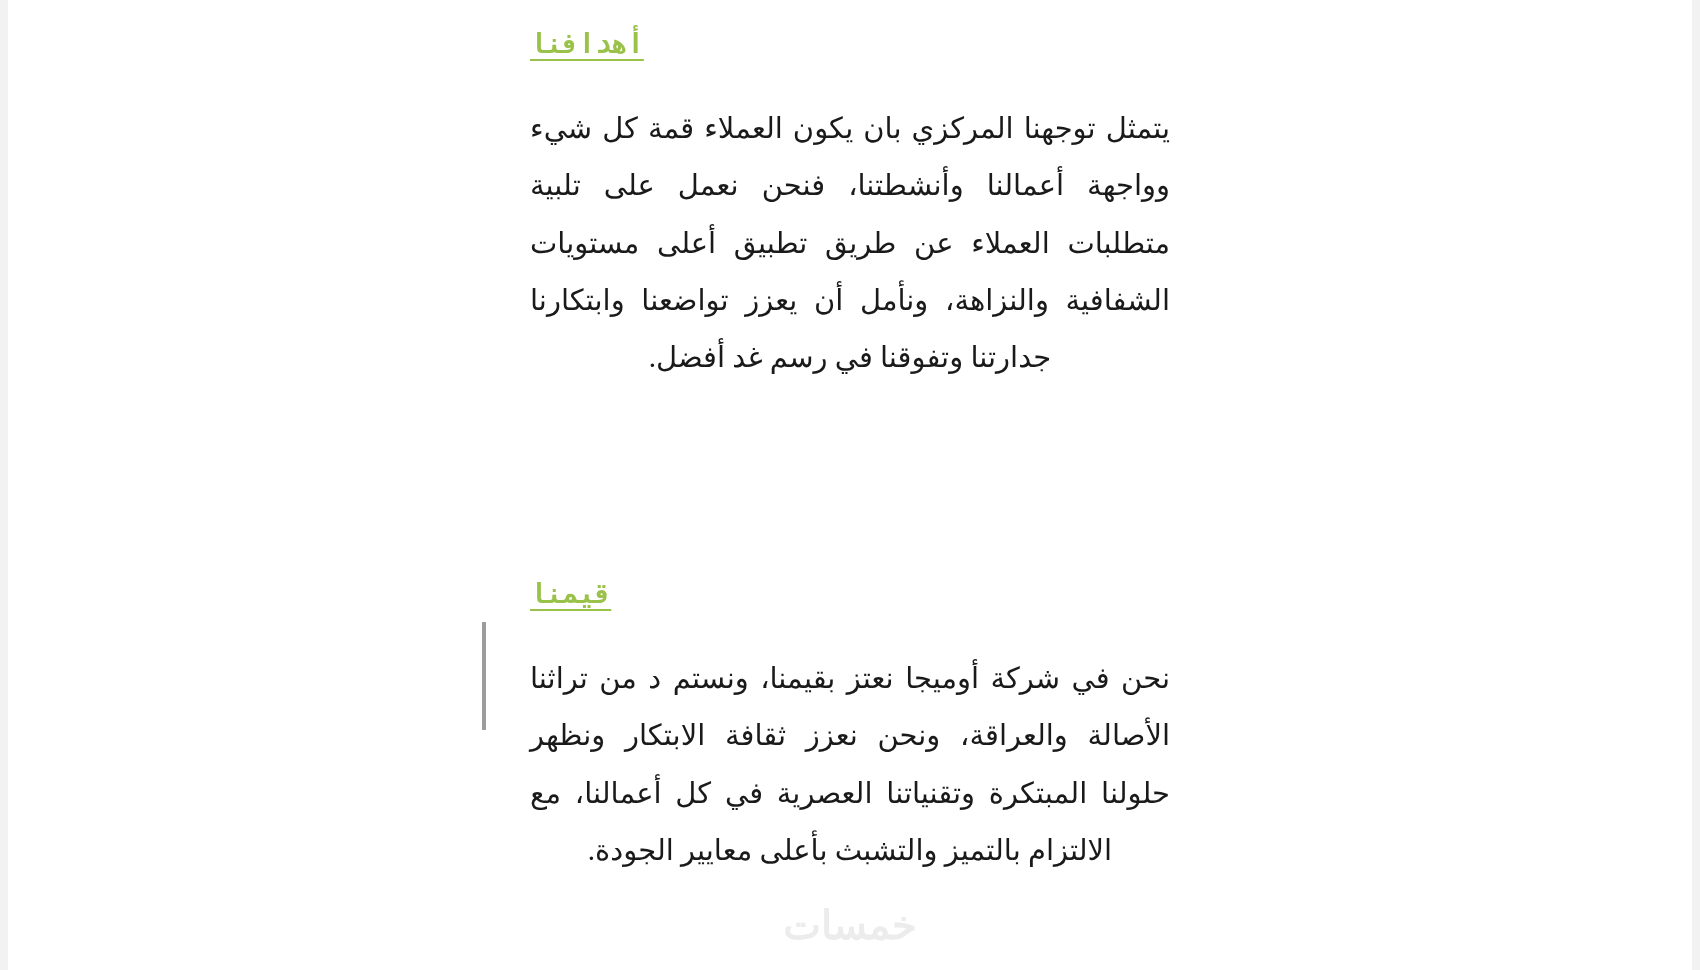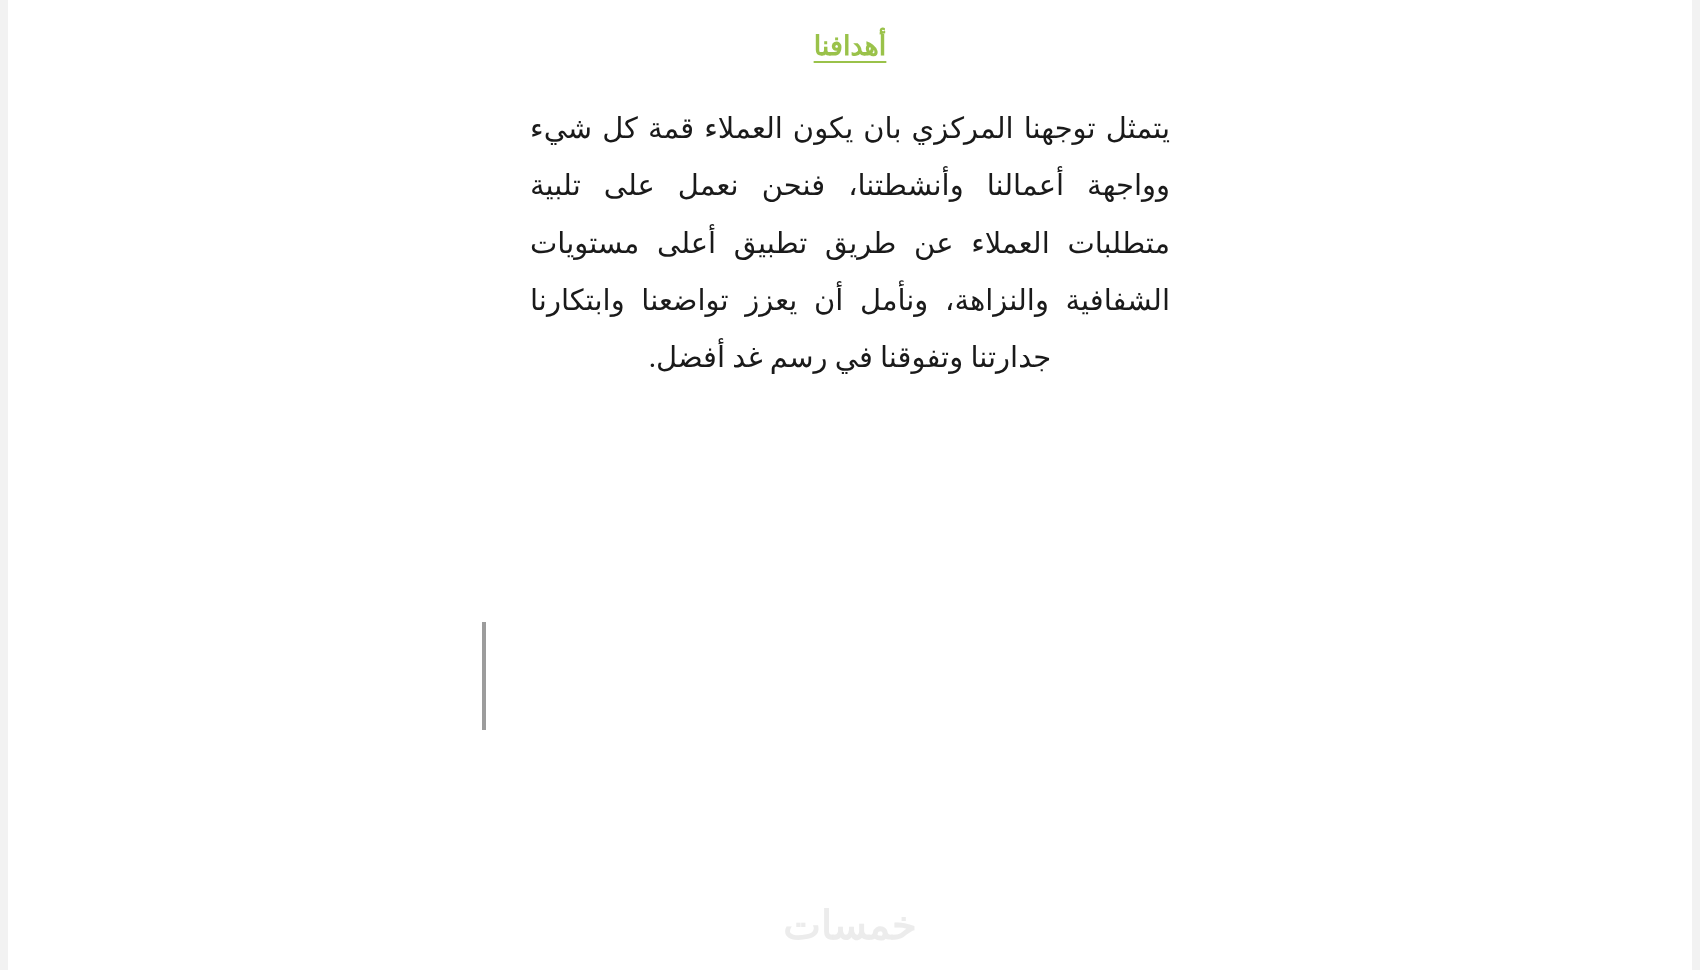--- a/index.html
+++ b/index.html
@@ -49,25 +49,25 @@
 
   .section {
     position: absolute;
     width: 640px;
   }
 
   .section-title {
     color: #9ac24a;
     font-size: 27px;
     font-weight: bold;
-    text-align: center;
+    text-align: left;
     text-decoration: underline;
     text-underline-offset: 6px;
     line-height: 1.4;
-    font-family: Liberation Sans, sans-serif;
+    font-family: Liberation Mono, monospace;
   }
 
   .section-body {
     margin-top: 34px;
     color: #1a1a1a;
     font-size: 29px;
     line-height: 1.98;
     text-align: justify;
     text-align-last: center;
     font-family: "Liberation Serif", "DejaVu Serif", serif;
@@ -119,17 +119,21 @@
 
   <div class="content">
 
     <div class="accent-bar"></div>
 
     <div class="section" id="section-goals">
       <div class="section-title">أهدافنا</div>
       <div class="section-body">يتمثل توجهنا المركزي بان يكون العملاء قمة كل شيء وواجهة أعمالنا وأنشطتنا، فنحن نعمل على تلبية متطلبات العملاء عن طريق تطبيق أعلى مستويات الشفافية والنزاهة، ونأمل أن يعزز تواضعنا وابتكارنا جدارتنا وتفوقنا في رسم غد أفضل.</div>
     </div>
 
+    <div class="section" id="section-values">
+      <div class="section-title">قيمنا</div>
+      <div class="section-body">نحن في شركة أوميجا نعتز بقيمنا، ونستم د من تراثنا الأصالة والعراقة، ونحن نعزز ثقافة الابتكار ونظهر حلولنا المبتكرة وتقنياتنا العصرية في كل أعمالنا، مع الالتزام بالتميز والتشبث بأعلى معايير الجودة.</div>
+    </div>
 
     <div class="watermark">خمسات</div>
 
   </div>
 </div>
 
 </body></html>

